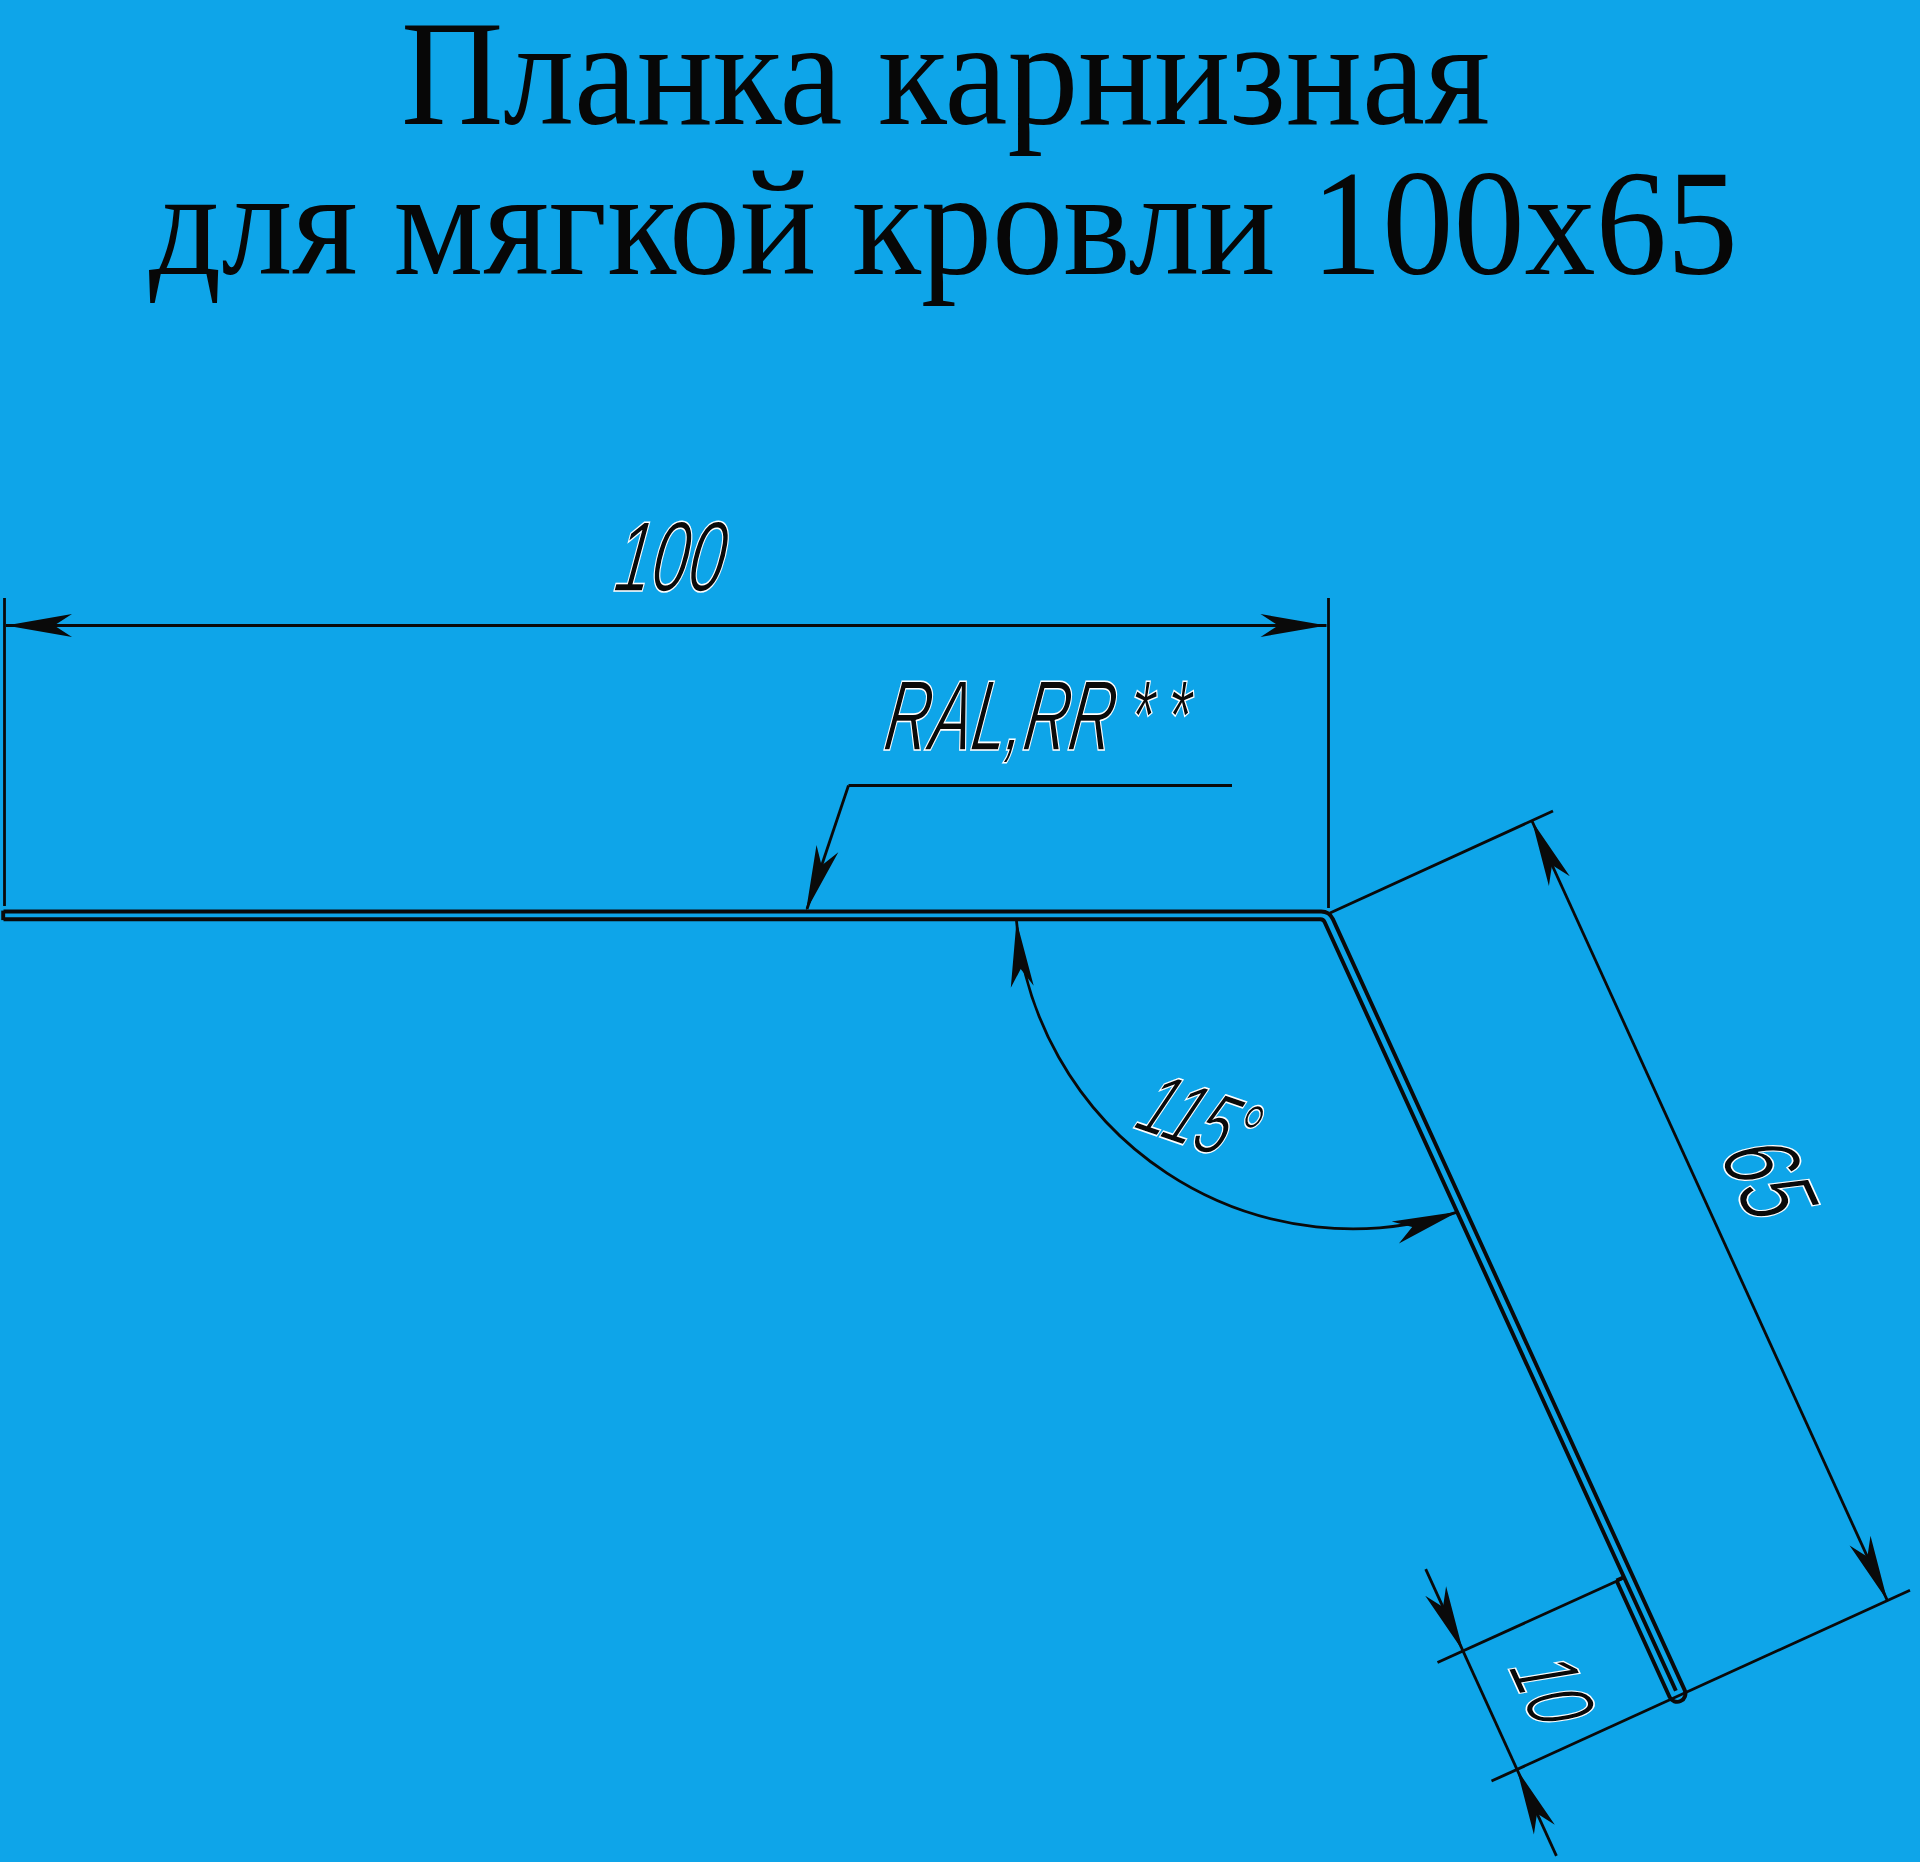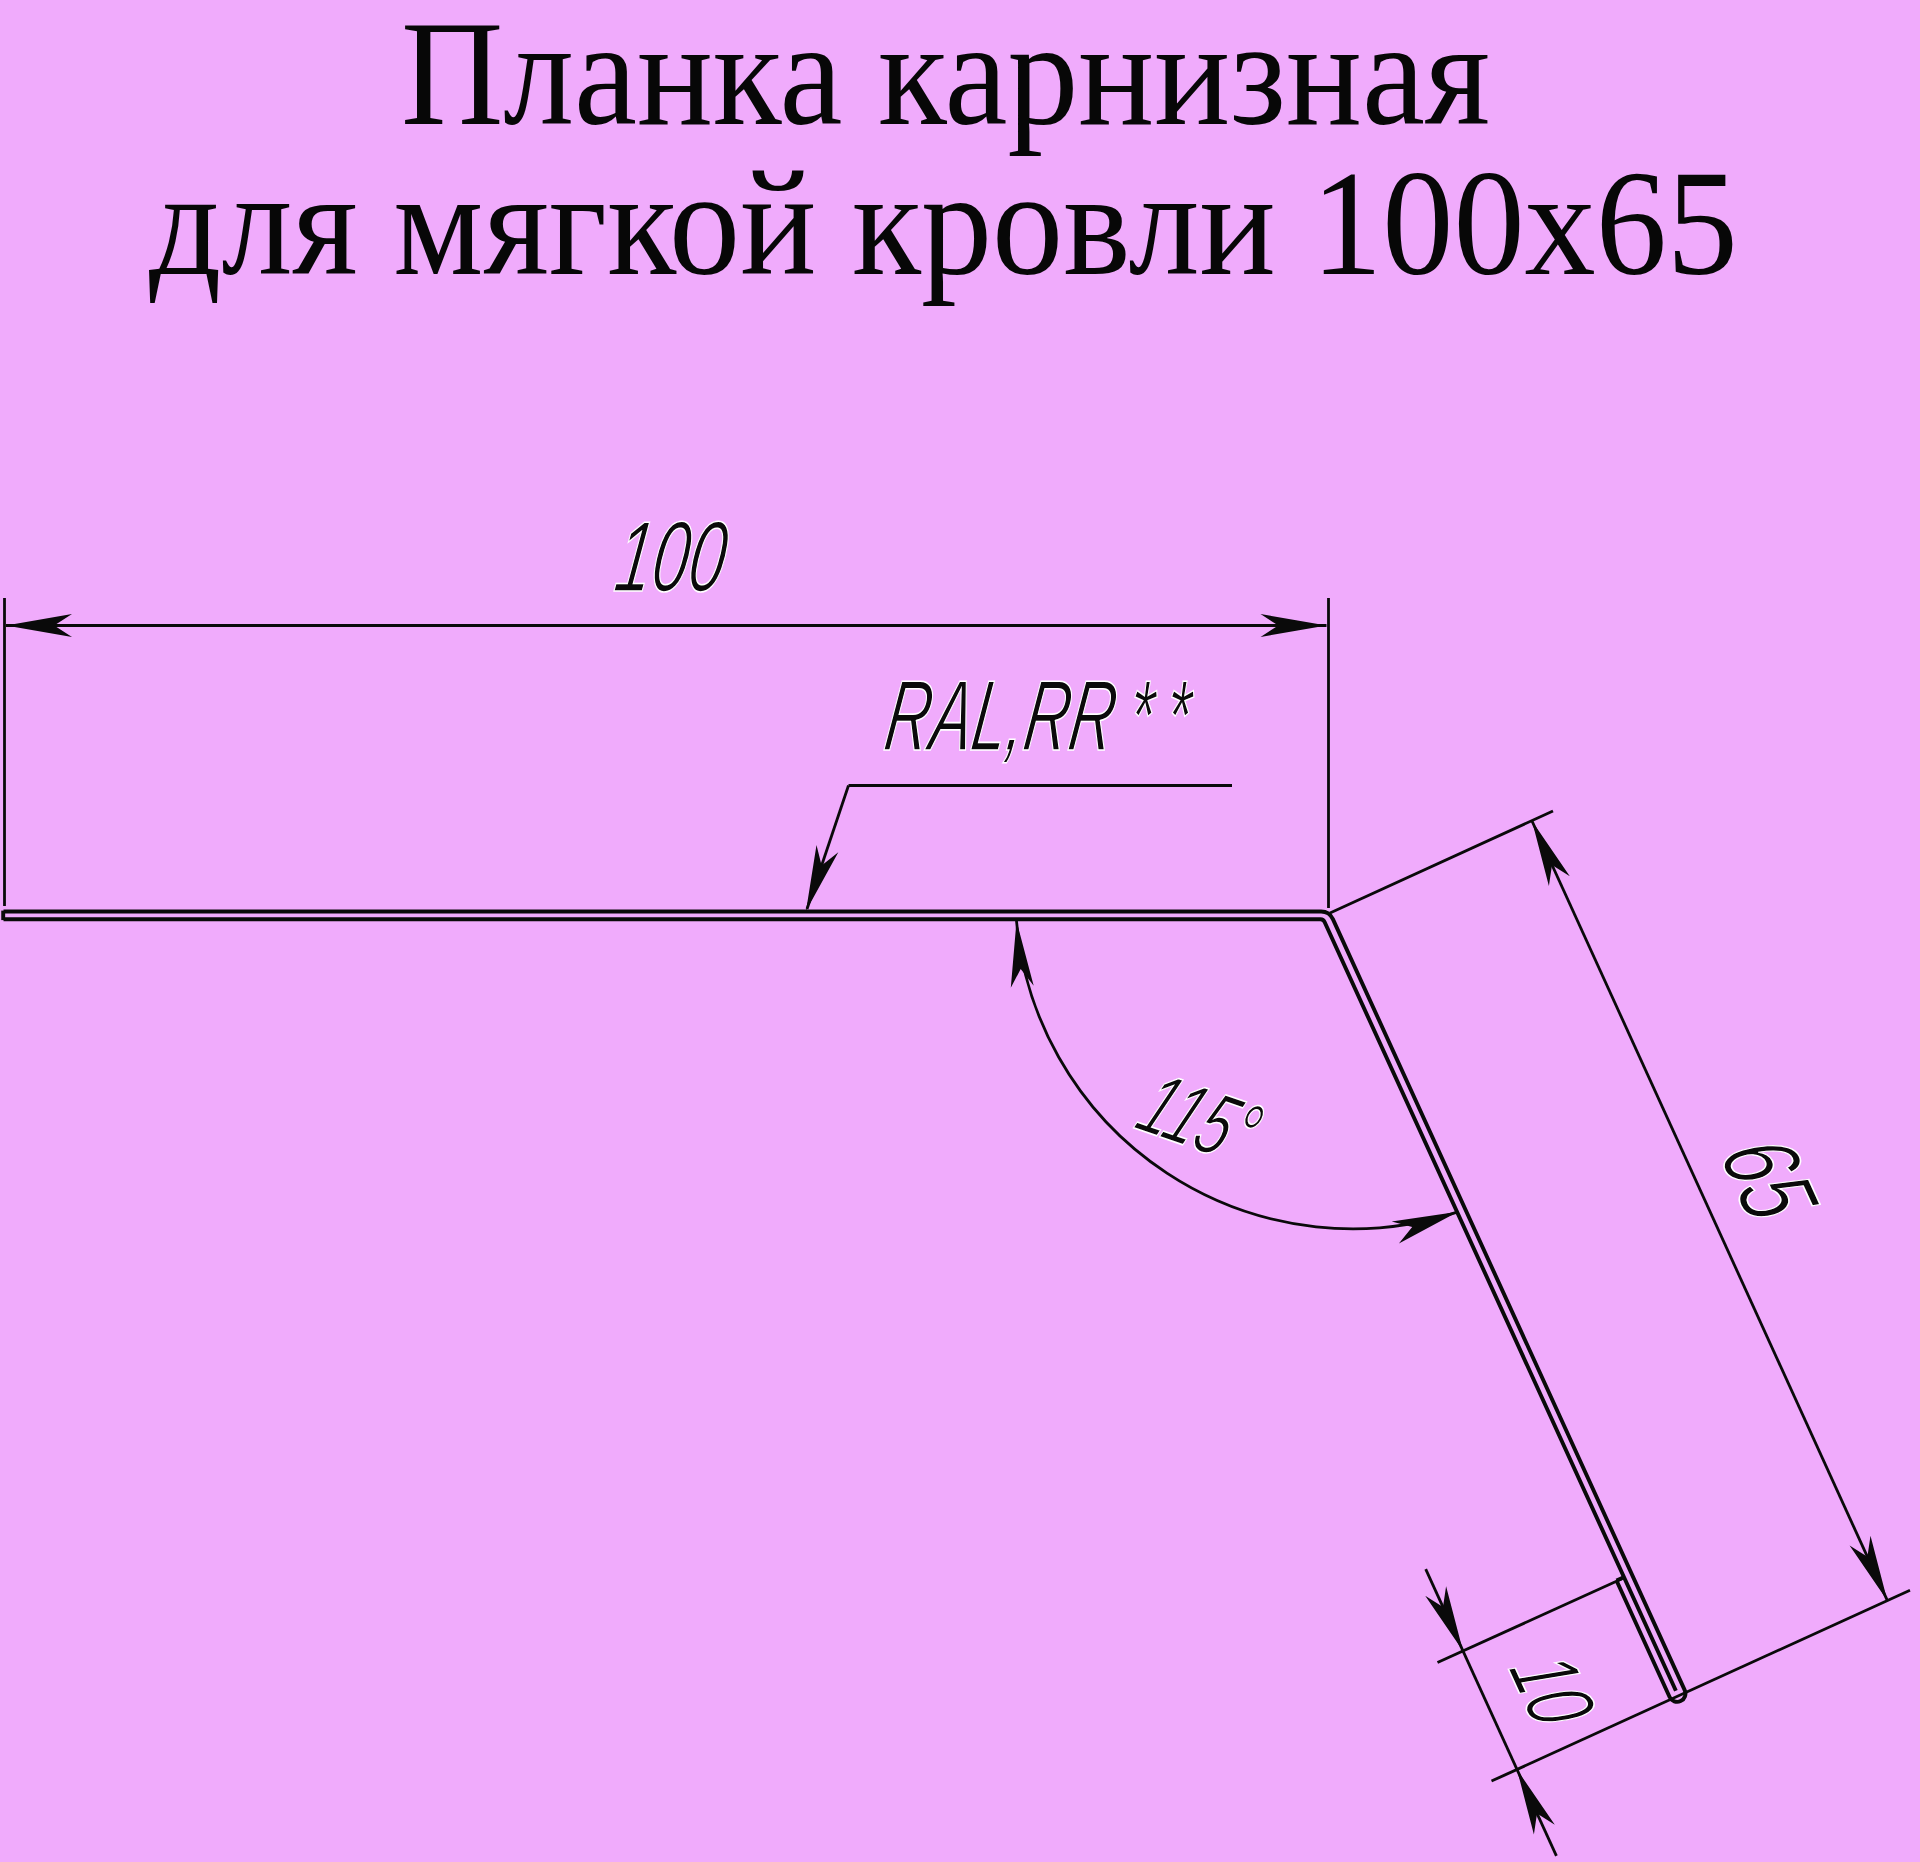--- a/index.html
+++ b/index.html
@@ -1,16 +1,16 @@
 <!DOCTYPE html>
 <html><head>
 <meta charset="utf-8">
 <style>
   html,body{margin:0;padding:0;background:#ffffff;}
-  #page{position:relative;width:1920px;height:1862px;background:#f0abfc;overflow:hidden;}
+  #page{position:relative;width:1920px;height:1862px;background:#0ea5e9;overflow:hidden;}
   svg{position:absolute;left:0;top:0;}
   .ttl{font-family:"Liberation Serif",serif;font-weight:400;fill:#070707;}
   .dim{font-family:"Liberation Sans",sans-serif;font-style:italic;fill:#0a0a0a;stroke:#ffffff;stroke-width:1.6;}
 </style>
 </head>
 <body>
 <div id="page">
 <svg width="1920" height="1862" viewBox="0 0 1920 1862" fill="none" stroke="none">
 
   <text class="ttl" x="401" y="124" font-size="150" textLength="1089" lengthAdjust="spacingAndGlyphs">Планка карнизная</text>

